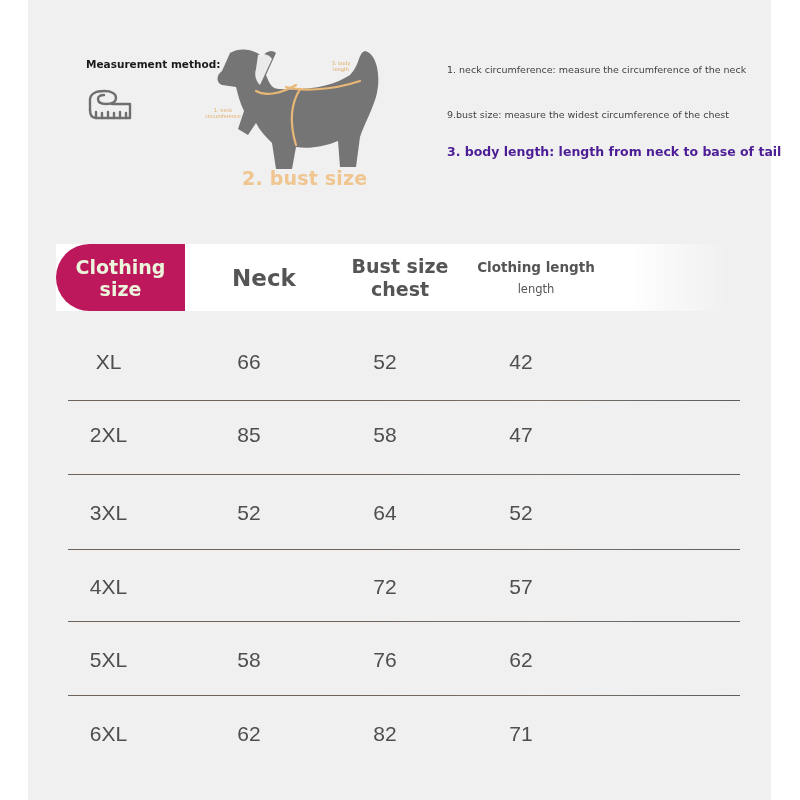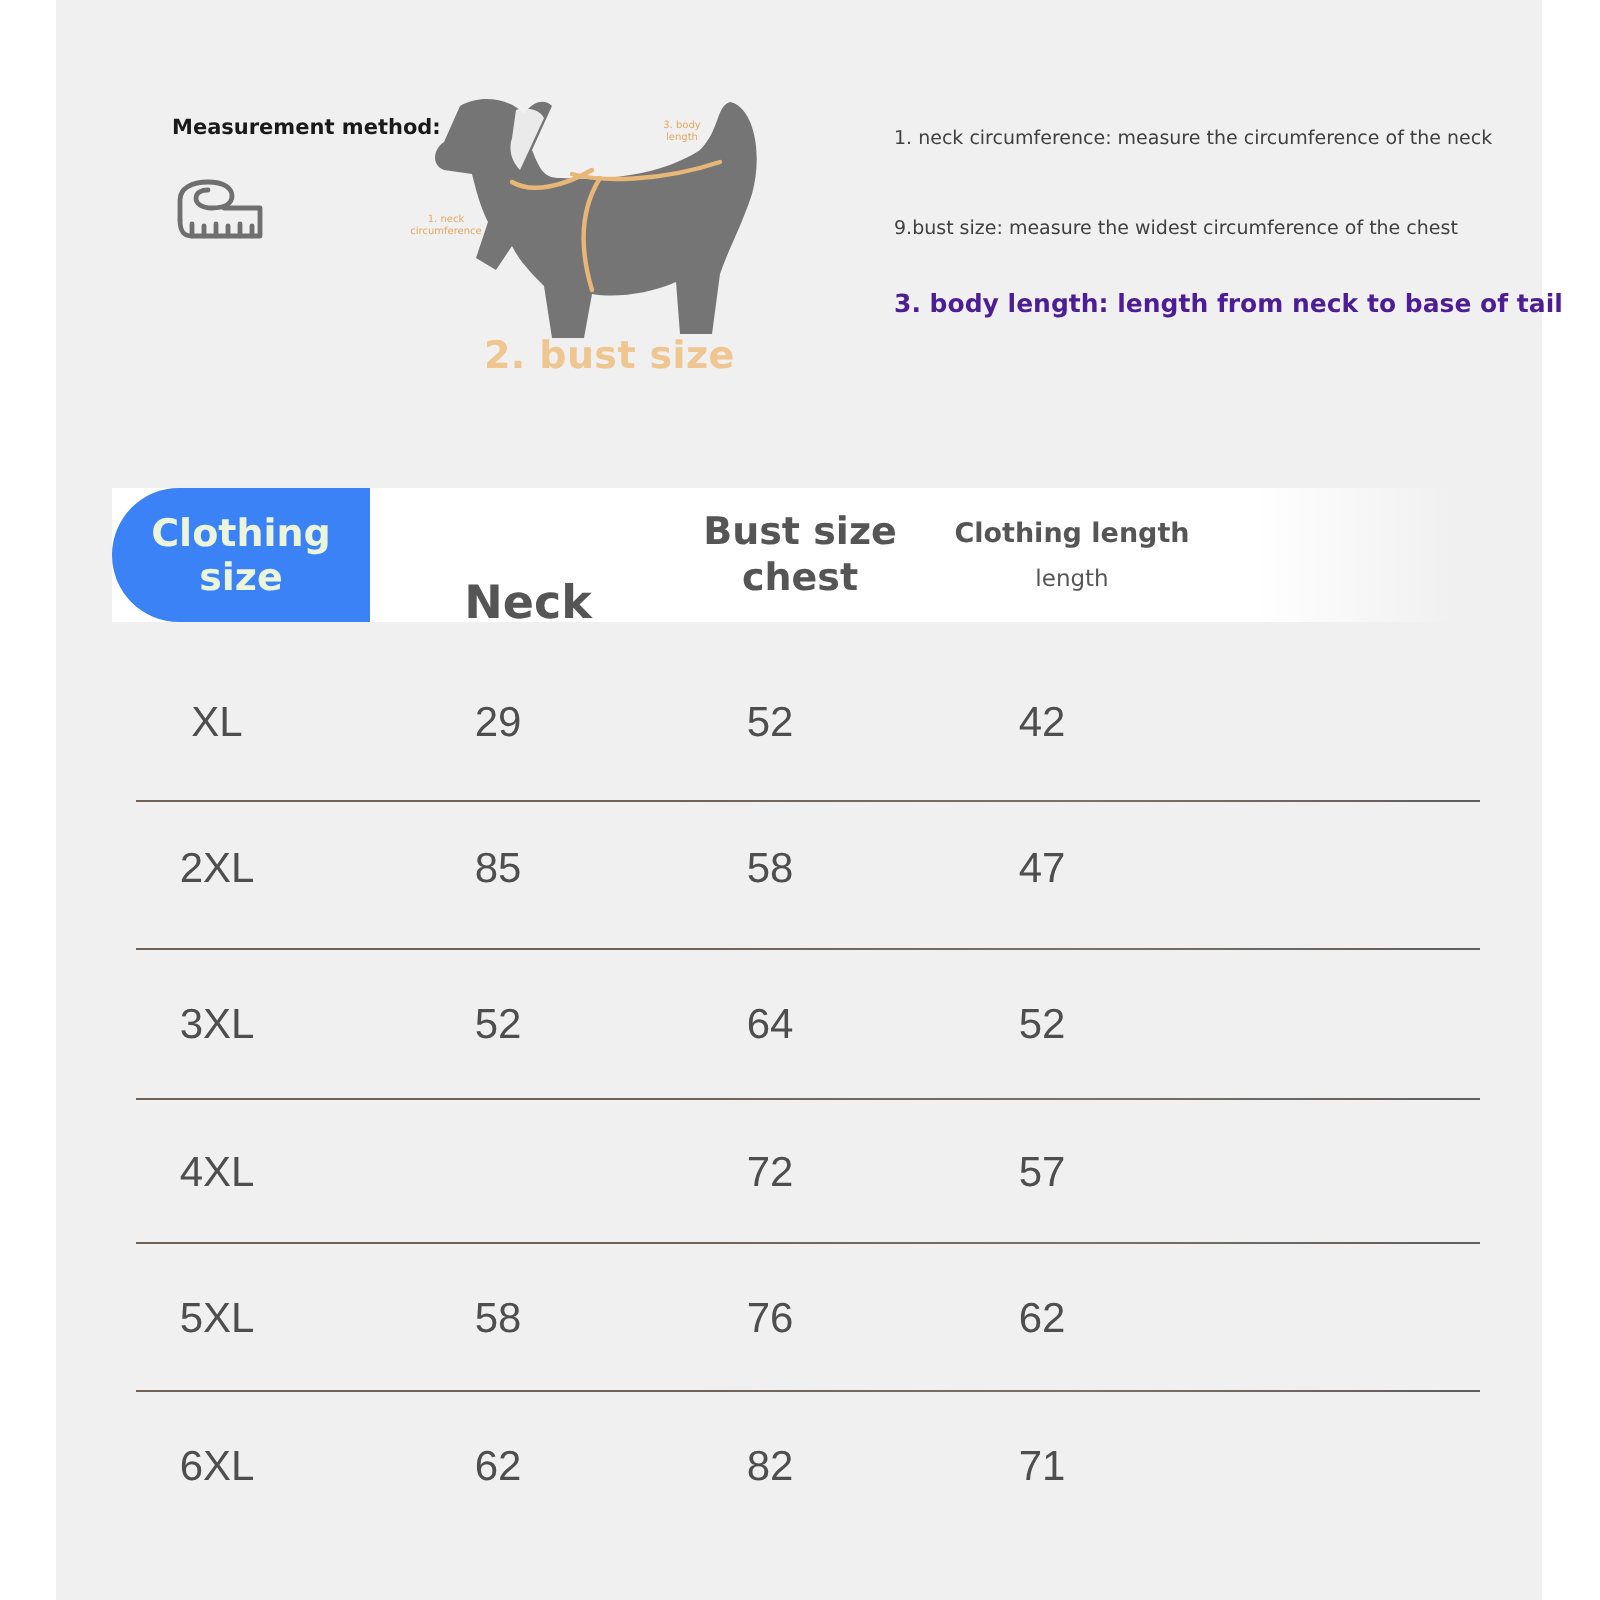--- a/index.html
+++ b/index.html
@@ -34,29 +34,29 @@
     .instr.i2 { top: 109px; font-size: 9.5px; }
     .instr.i3 { top: 144px; font-size: 12.5px; font-weight: bold; color: #4c1d95; }
 
     
     .thead {
       position: absolute; left: 56px; top: 244px; width: 672px; height: 67px;
       background: linear-gradient(to right, #ffffff 0%, #ffffff 85%, rgba(255,255,255,0) 100%);
     }
     .th-size {
       position: absolute; left: 56px; top: 244px; width: 129px; height: 67px;
-      background: #3b82f6; border-radius: 34px 0 0 34px; color: #eaf5dc;
+      background: #be185d; border-radius: 34px 0 0 34px; color: #eaf5dc;
       display: flex; flex-direction: column; align-items: center; justify-content: center;
       font-weight: bold; font-size: 19px; line-height: 22px;
     }
     .th {
       position: absolute; top: 244px; height: 67px; display: flex; flex-direction: column;
       align-items: center; justify-content: center; color: #555555; font-weight: bold; text-align: center;
     }
-    .th.neck { left: 204px; width: 120px; font-size: 23px; margin-top: 24px; }
+    .th.neck { left: 204px; width: 120px; font-size: 23px; }
     .th.bust { left: 340px; width: 120px; font-size: 19px; line-height: 23px; }
     .th.len { left: 466px; width: 140px; font-size: 13.5px; line-height: 22px; }
     .th.len .sub { font-weight: normal; font-size: 11.5px; }
 
     
     .row { position: absolute; left: 41px; width: 690px; height: 74px; }
     .cell {
       position: absolute; top: 0; height: 100%; display: flex; align-items: center; justify-content: center;
       font-family: "Liberation Sans", sans-serif; font-size: 21px; color: #4e4e4e;
     }
@@ -115,21 +115,21 @@
   <span>Bust size</span>
   <span>chest</span>
 </div>
 <div class="th len">
   <span>Clothing length</span>
   <span class="sub">length</span>
 </div>
 
 <div class="row" style="top:325px">
   <div class="cell c0">XL</div>
-  <div class="cell c1">29</div>
+  <div class="cell c1">66</div>
   <div class="cell c2">52</div>
   <div class="cell c3">42</div>
 </div>
 <div class="sep" style="top:400px"></div>
 
 <div class="row" style="top:398px">
   <div class="cell c0">2XL</div>
   <div class="cell c1">85</div>
   <div class="cell c2">58</div>
   <div class="cell c3">47</div>

